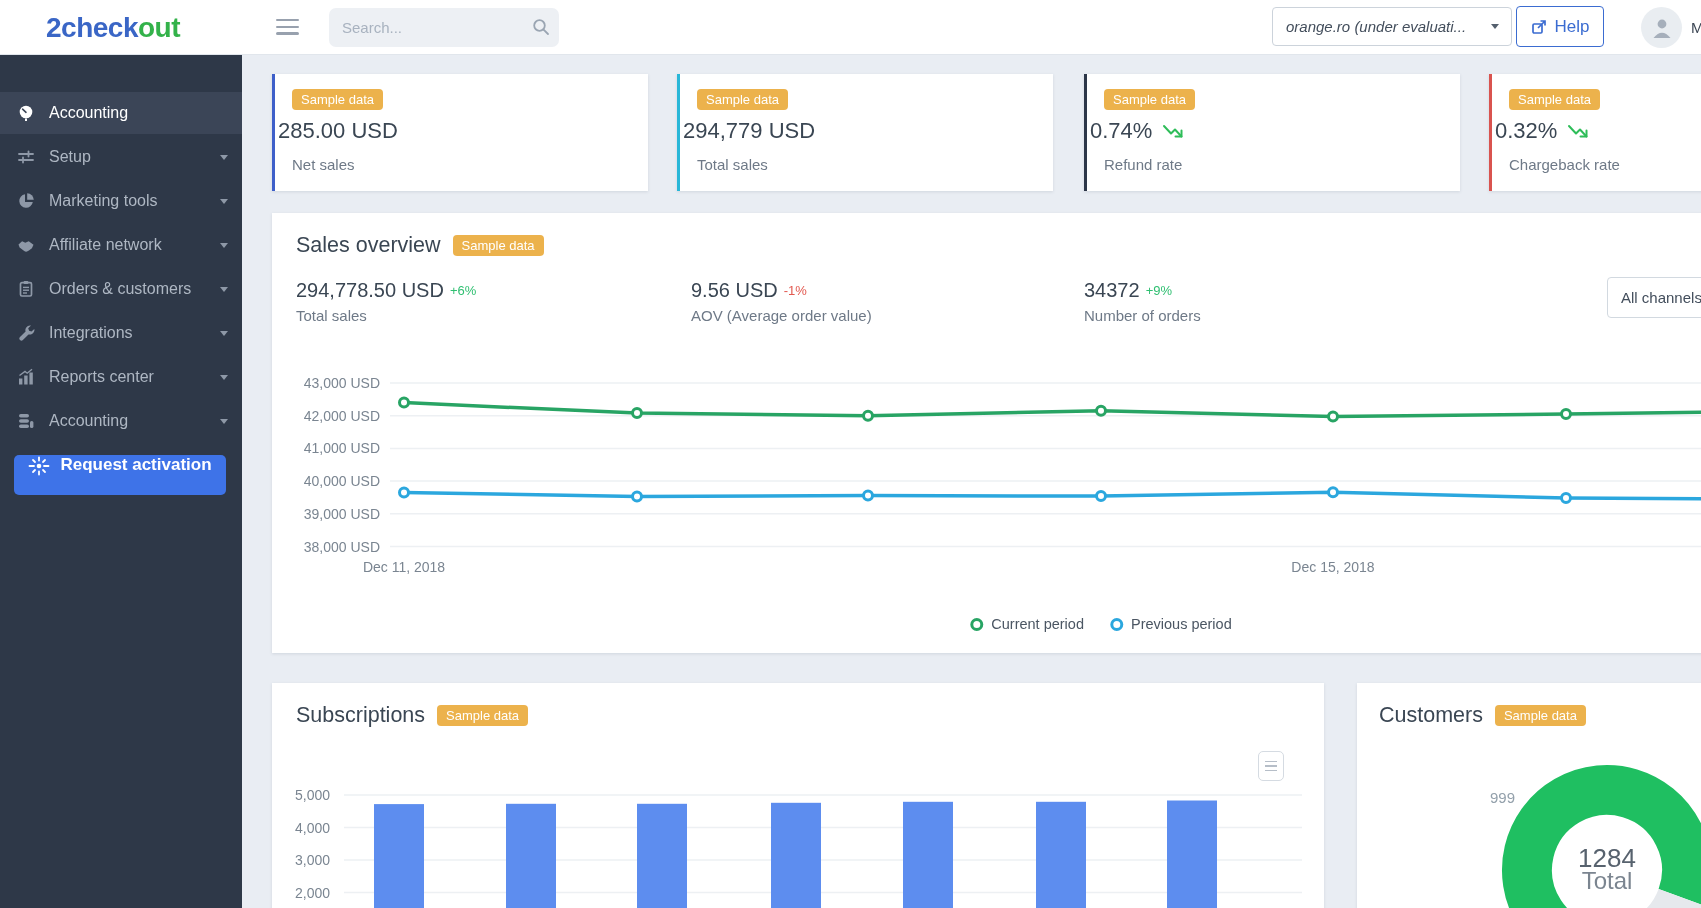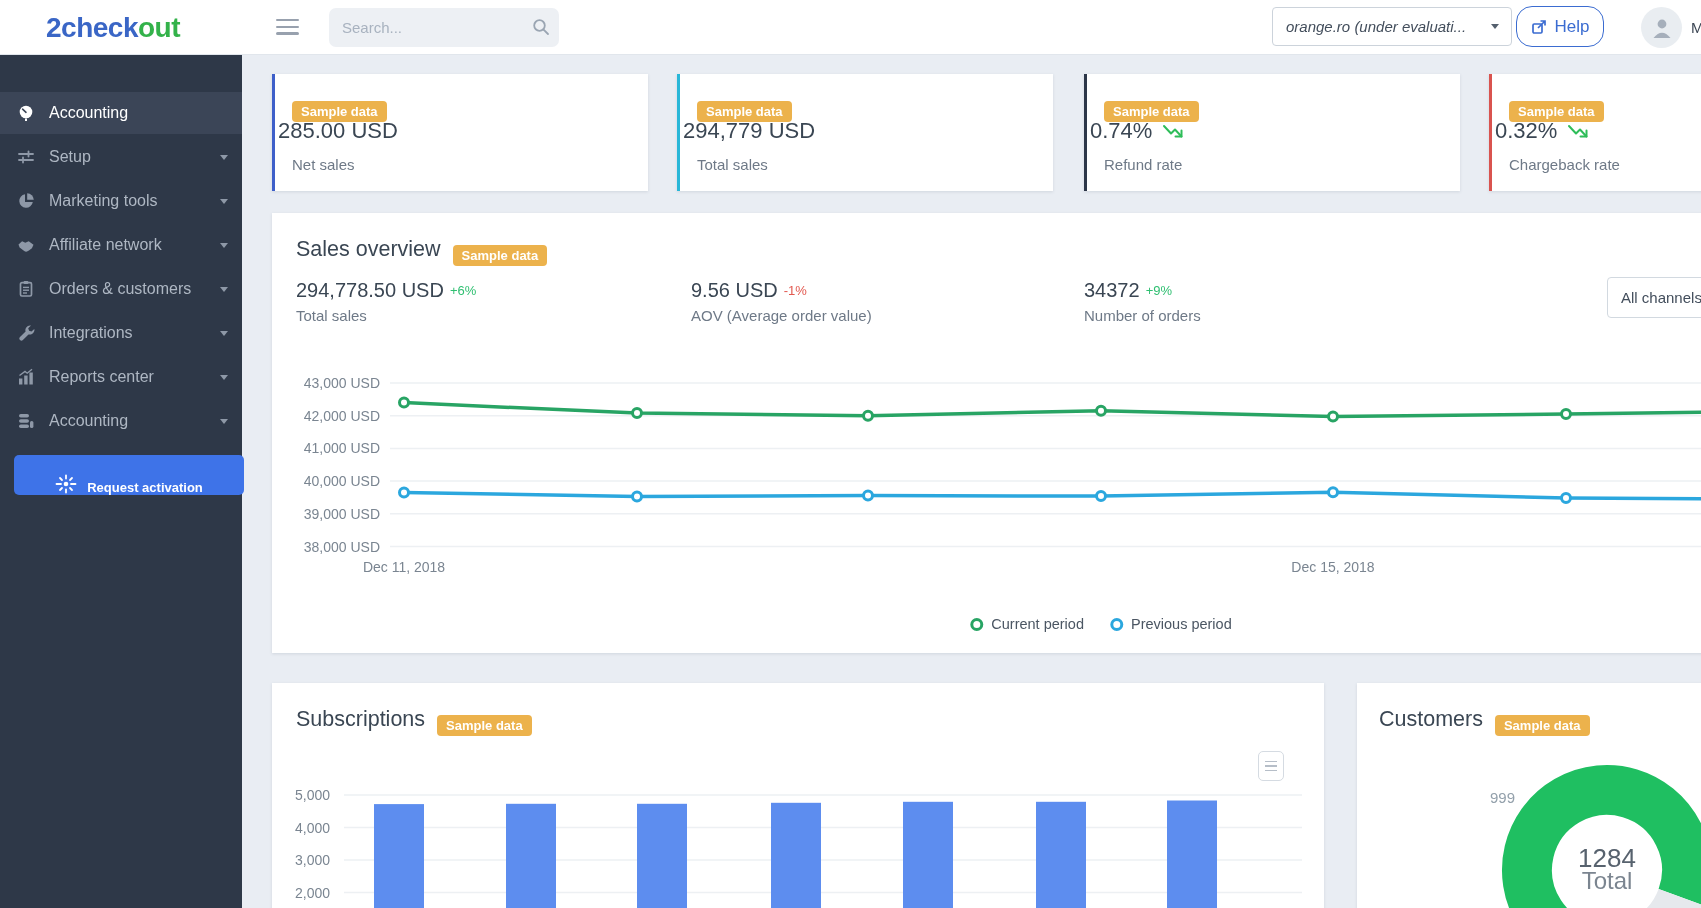--- a/index.html
+++ b/index.html
@@ -11,35 +11,35 @@
   .logo { position:absolute; left:46px; top:12px; font-size:28px; font-weight:700; letter-spacing:-0.5px; }
   .logo .lb { color:#3a66c6; } .logo .lg { color:#33b24a; }
   .hamburger { position:absolute; left:276px; top:19px; width:24px; height:17px; cursor:pointer; }
   .hamburger span { display:block; width:23px; height:2.4px; background:#98a1ae; border-radius:2px; margin-bottom:4.2px; }
   .search-box { position:absolute; left:329px; top:8px; width:230px; height:39px; background:#edf0f4; border-radius:7px; }
   .search-box input { position:absolute; inset:0; background:transparent; border:none; outline:none; padding:0 38px 0 13px; font-family:"Liberation Sans",sans-serif; font-size:15px; color:#5a6573; }
   .search-box input::placeholder { color:#a8b2bf; }
   .search-icn { position:absolute; right:9px; top:10px; }
   .merchant-select { position:absolute; left:1272px; top:7px; width:240px; height:39px; background:#fff; border:1px solid #ccd3db; border-radius:4px; font-size:15px; font-style:italic; color:#434e5c; line-height:37px; padding-left:13px; cursor:pointer; }
   .merchant-select .caret { position:absolute; right:12px; top:16px; width:0; height:0; border-left:4.5px solid transparent; border-right:4.5px solid transparent; border-top:5.5px solid #55606e; }
-  .help-btn { position:absolute; left:1516px; top:6px; width:88px; height:41px; border:1px solid #3b6cd1; border-radius:16px; color:#3b6cd1; background:#fff; font-size:17px; display:flex; align-items:center; justify-content:center; gap:8px; cursor:pointer; }
+  .help-btn { position:absolute; left:1516px; top:6px; width:88px; height:41px; border:1px solid #3b6cd1; border-radius:4px; color:#3b6cd1; background:#fff; font-size:17px; display:flex; align-items:center; justify-content:center; gap:8px; cursor:pointer; }
   .avatar { position:absolute; left:1641px; top:7px; width:41px; height:41px; border-radius:50%; background:#e9edf1; display:flex; align-items:center; justify-content:center; cursor:pointer; }
   .user-initial { position:absolute; left:1691px; top:19px; font-size:15px; color:#3c4654; }
 
   
   .sidebar { position:absolute; left:0; top:55px; width:242px; height:853px; background:#2e3848; z-index:20; }
   .side-item { position:absolute; left:0; width:242px; height:42px; display:flex; align-items:center; padding-left:17px; gap:13px; color:#aeb7c3; font-size:16px; cursor:pointer; }
   .side-item.active { background:#3b4557; color:#fff; }
   .side-icon { width:19px; height:18px; display:inline-flex; color:#8e98a7; flex:none; }
   .side-item.active .side-icon { color:#fff; }
   .side-caret { position:absolute; right:14px; top:19px; width:0; height:0; border-left:4px solid transparent; border-right:4px solid transparent; border-top:5px solid #8e98a7; }
-  .request-btn { position:absolute; left:14px; top:400px; width:230px; height:40px; background:#3e73e8; border:none; border-radius:5px; color:#fff; font-family:"Liberation Sans",sans-serif; font-size:13px; font-weight:bold; display:flex; align-items:flex-end; justify-content:center; gap:10px; cursor:pointer; }
-
-  
-  .badge { display:inline-block; background:#ecb24c; color:#fff; font-size:13px; font-weight:bold; padding:3px 9px; border-radius:4px; white-space:nowrap;margin-top:12px; }
+  .request-btn { position:absolute; left:14px; top:400px; width:212px; height:40px; background:#3e73e8; border:none; border-radius:5px; color:#fff; font-family:"Liberation Sans",sans-serif; font-size:17px; font-weight:bold; display:flex; align-items:flex-start; justify-content:center; gap:10px; cursor:pointer; }
+
+  
+  .badge { display:inline-block; background:#ecb24c; color:#fff; font-size:13px; font-weight:normal; padding:3px 9px; border-radius:4px; white-space:nowrap; }
   .panel { position:absolute; background:#fff; box-shadow:0 1px 3px rgba(45,60,85,.13); }
   .panel-head { position:absolute; left:24px; top:20px; display:flex; align-items:center; gap:12px; }
   .panel-title { font-size:21.5px; color:#3a4653; }
   .tick { font-family:"Liberation Sans",sans-serif; font-size:14px; fill:#7a8591; }
 
   
   .stat-card { position:absolute; top:74px; height:117px; width:376px; background:#fff; border-left:3px solid #888; box-shadow:0 1px 3px rgba(45,60,85,.13); }
   .stat-card .badge { position:absolute; left:17px; top:15px; }
   .card-value { position:absolute; left:3px; top:44px; font-size:22px; color:#3a4653; display:flex; align-items:center; gap:10px; }
   .card-label { position:absolute; left:17px; top:82px; font-size:15px; color:#6e7987; }

